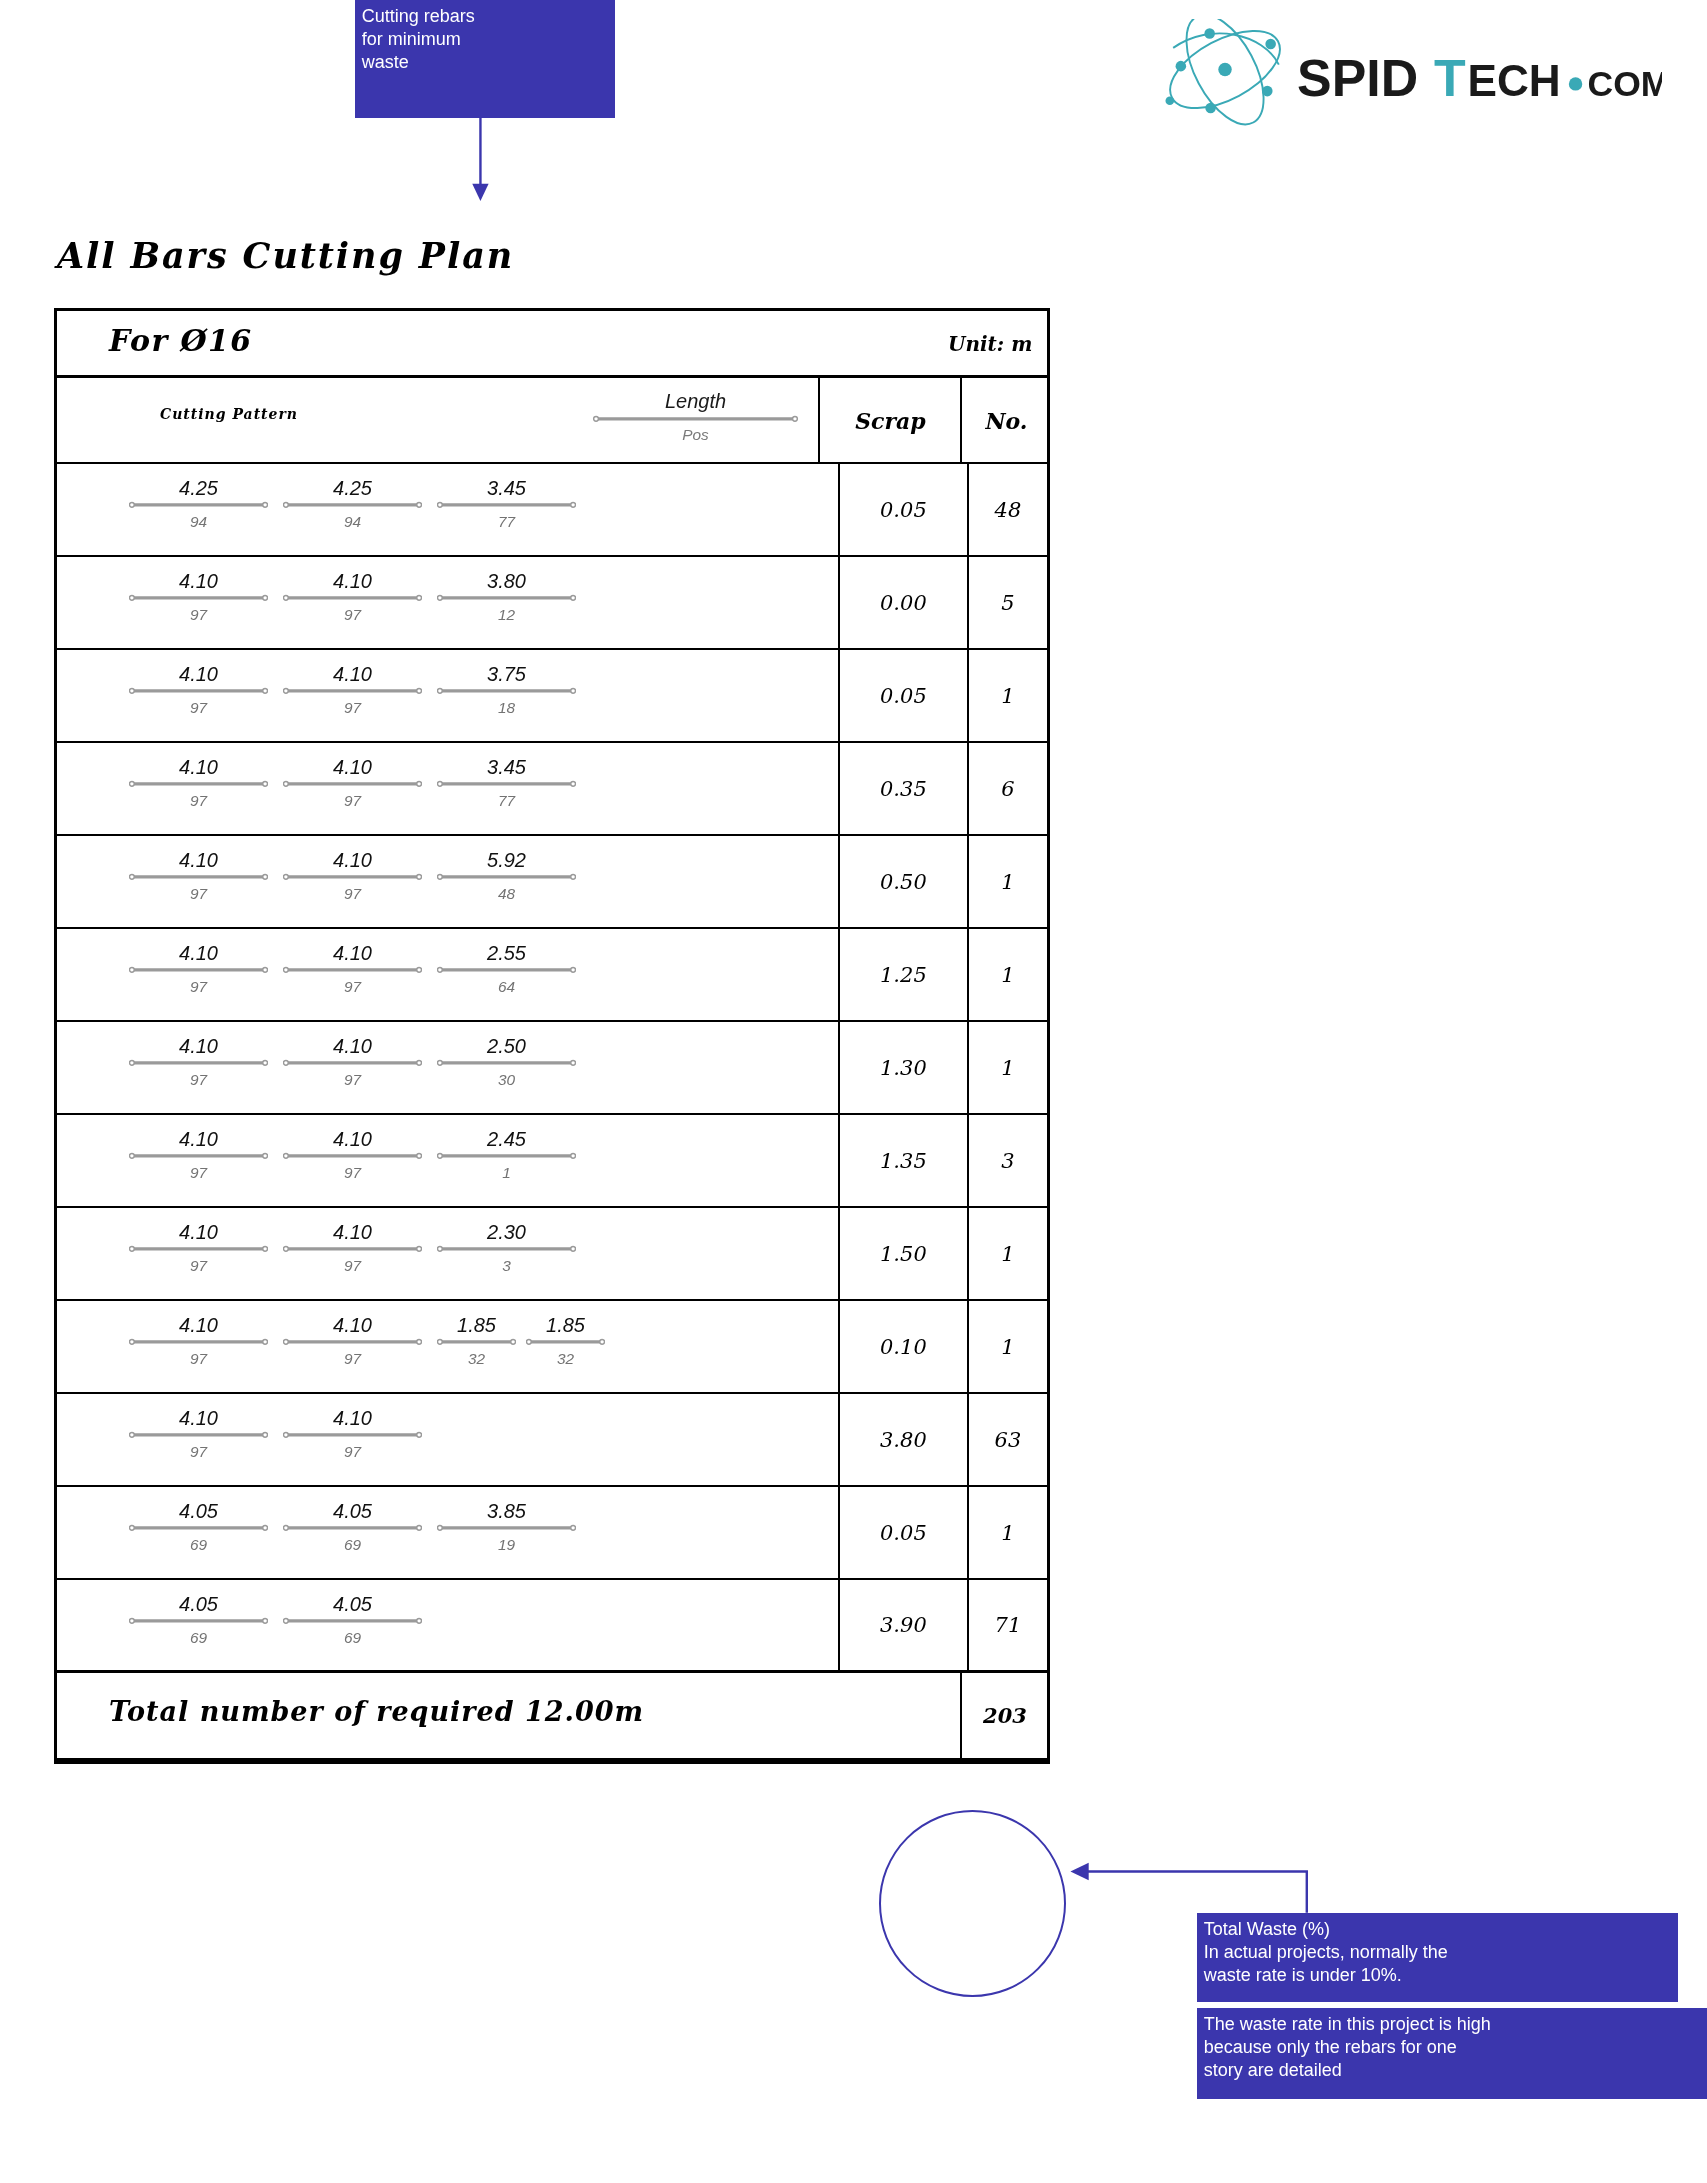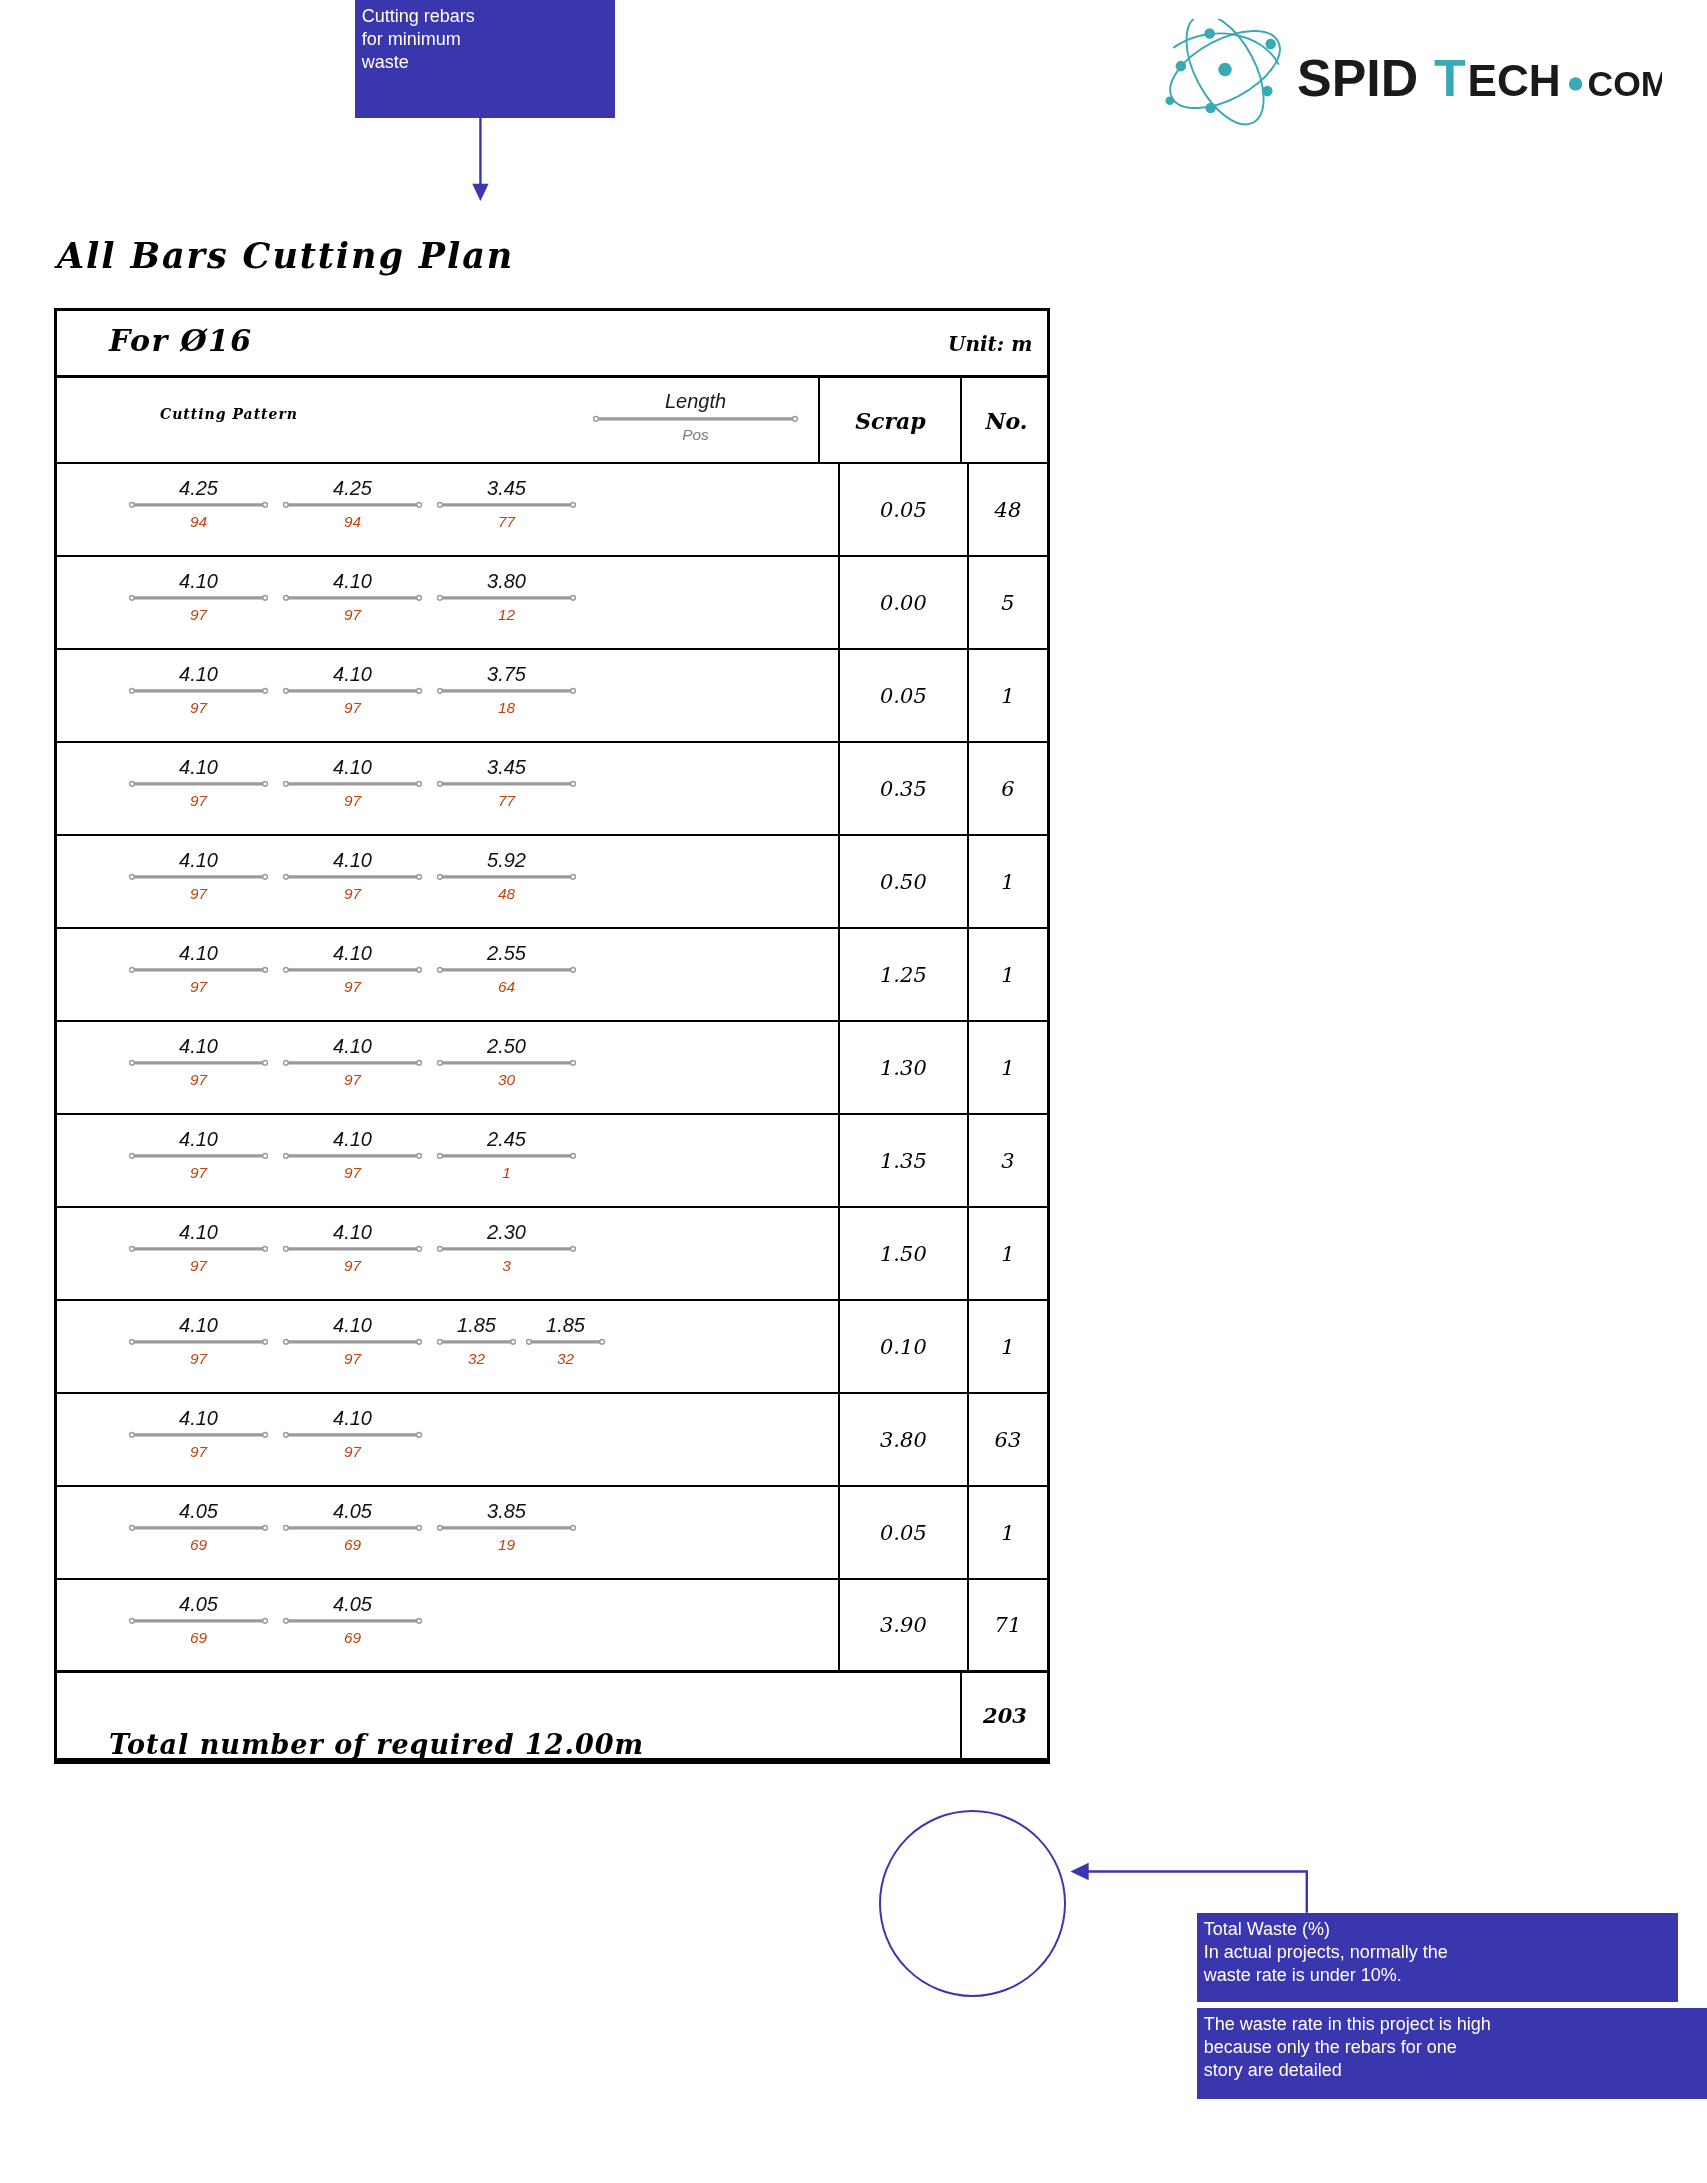--- a/index.html
+++ b/index.html
@@ -250,21 +250,21 @@
     font-family: "Liberation Sans", sans-serif;
     font-style: italic;
     font-size: 20px;
     color: #111;
     line-height: 1.05;
   }
   .piece .pos {
     font-family: "Liberation Sans", sans-serif;
     font-style: italic;
     font-size: 15.4px;
-    color: #c2410c;
+    color: #737373;
     line-height: 1.05;
     margin-top: 1px;
   }
   .piece .bar {
     margin: 2.9px auto 1.9px auto;
   }
 
   
   #total-req-row {
     height: 85px;
@@ -273,21 +273,20 @@
   }
   #total-req-label {
     position: absolute;
     left: 52px;
     top: 23px;
     font-family: "DejaVu Serif", serif;
     font-style: italic;
     font-weight: bold;
     font-size: 27px;
     letter-spacing: 1px;
-    margin-top: 33px;
   }
   #total-req-value {
     position: absolute;
     left: 905px;
     top: 0;
     width: 86px;
     height: 100%;
     display: flex;
     align-items: center;
     justify-content: center;

